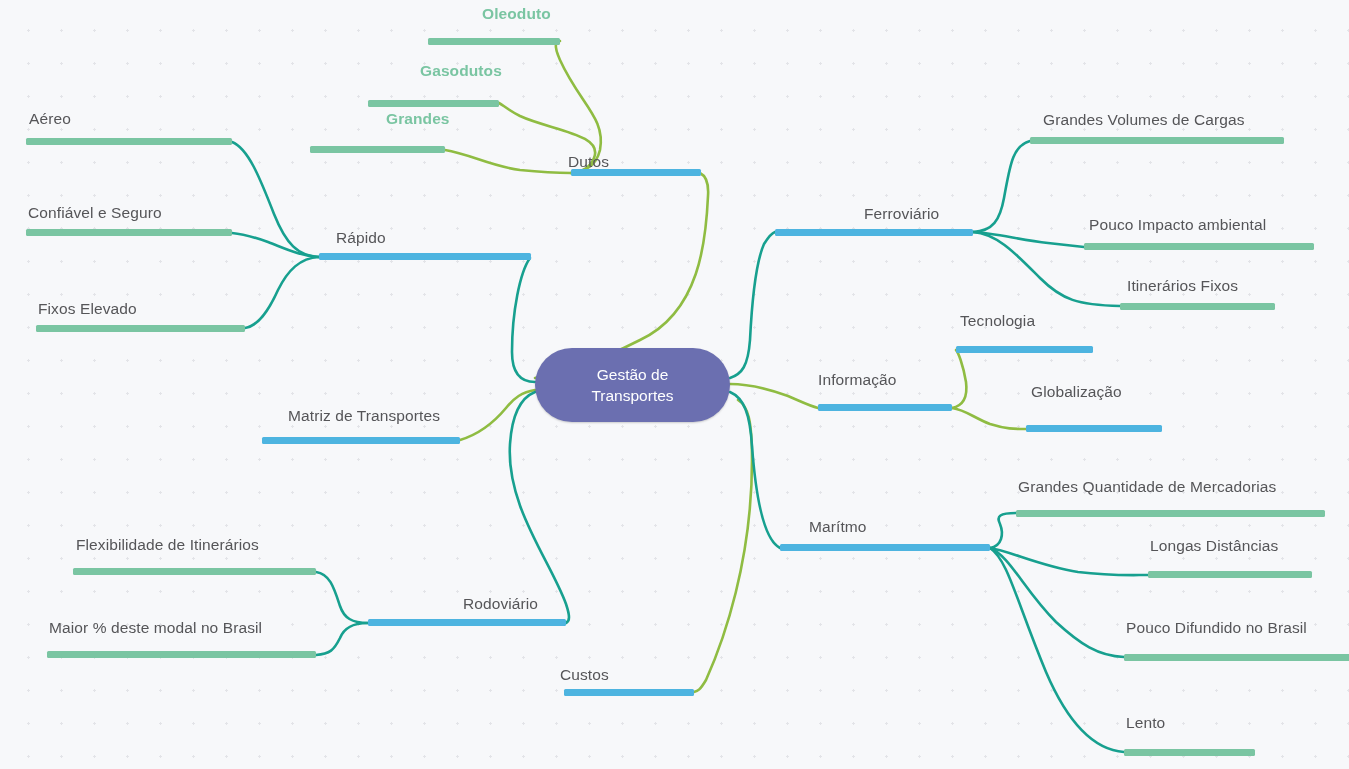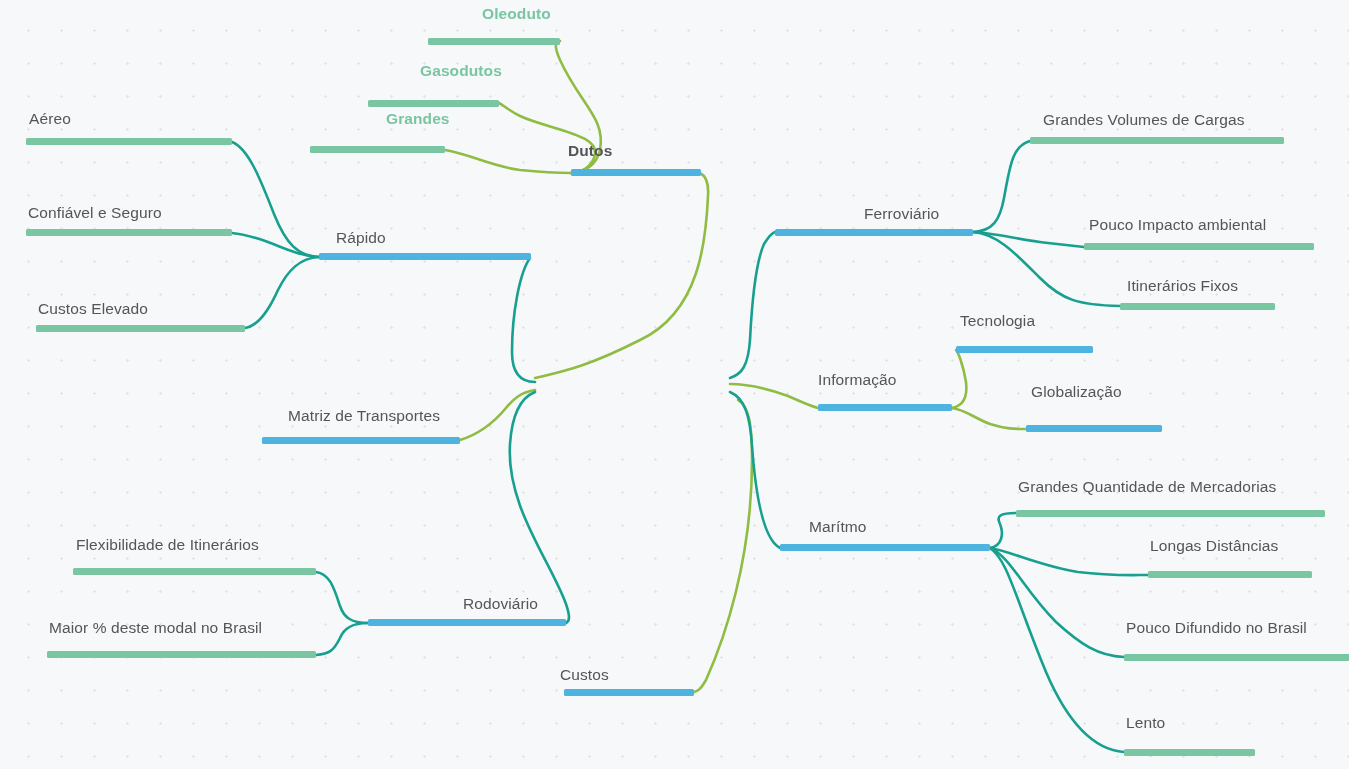--- a/index.html
+++ b/index.html
@@ -114,23 +114,27 @@
     <path d="M952,408 C 966,410 974,418 990,424 C 1006,429 1014,429 1026,429" stroke="#8fbc42" stroke-width="2.6" fill="none" stroke-linecap="round"></path>
 
     <path d="M730,392 C 744,398 750,414 752,446 C 756,500 764,540 780,548" stroke="#17a08f" stroke-width="2.6" fill="none" stroke-linecap="round"></path>
 
     <path d="M990,548 C 1002,546 1004,534 1000,524 C 996,516 1000,513 1016,513" stroke="#17a08f" stroke-width="2.6" fill="none" stroke-linecap="round"></path>
     <path d="M990,548 C 1010,551 1040,566 1078,572 C 1110,576 1130,575 1148,575" stroke="#17a08f" stroke-width="2.6" fill="none" stroke-linecap="round"></path>
     <path d="M990,548 C 1010,556 1024,590 1056,622 C 1080,644 1098,656 1124,657" stroke="#17a08f" stroke-width="2.6" fill="none" stroke-linecap="round"></path>
     <path d="M990,548 C 1008,560 1016,600 1046,672 C 1070,728 1096,750 1124,752" stroke="#17a08f" stroke-width="2.6" fill="none" stroke-linecap="round"></path>
   </svg>
 
-
-  <div class="node">
-    <div class="node-label label-dark" style="left:568px; top:143px;font-weight:bold;">Dutos</div>
+  <div id="root-node">
+    <div id="root-label">Gestão de
+Transportes</div>
+  </div>
+
+  <div class="node">
+    <div class="node-label label-dark" style="left:568px; top:154px;">Dutos</div>
     <div class="node-bar bar-blue" style="left:571px; top:169px; width:130px;"></div>
   </div>
 
   <div class="node">
     <div class="node-label label-green" style="left:482px; top:6px;">Oleoduto</div>
     <div class="node-bar bar-green" style="left:428px; top:38px; width:132px;"></div>
   </div>
 
   <div class="node">
     <div class="node-label label-green" style="left:420px; top:63px;">Gasodutos</div>
@@ -151,21 +155,21 @@
     <div class="node-label label-dark" style="left:29px; top:111px;">Aéreo</div>
     <div class="node-bar bar-green" style="left:26px; top:138px; width:206px;"></div>
   </div>
 
   <div class="node">
     <div class="node-label label-dark" style="left:28px; top:205px;">Confiável e Seguro</div>
     <div class="node-bar bar-green" style="left:26px; top:229px; width:206px;"></div>
   </div>
 
   <div class="node">
-    <div class="node-label label-dark" style="left:38px; top:301px;">Custos Elevado</div>
+    <div class="node-label label-dark" style="left:38px; top:301px;">Fixos Elevado</div>
     <div class="node-bar bar-green" style="left:36px; top:325px; width:209px;"></div>
   </div>
 
   <div class="node">
     <div class="node-label label-dark" style="left:288px; top:408px;">Matriz de Transportes</div>
     <div class="node-bar bar-blue" style="left:262px; top:437px; width:198px;"></div>
   </div>
 
   <div class="node">
     <div class="node-label label-dark" style="left:463px; top:596px;">Rodoviário</div>

